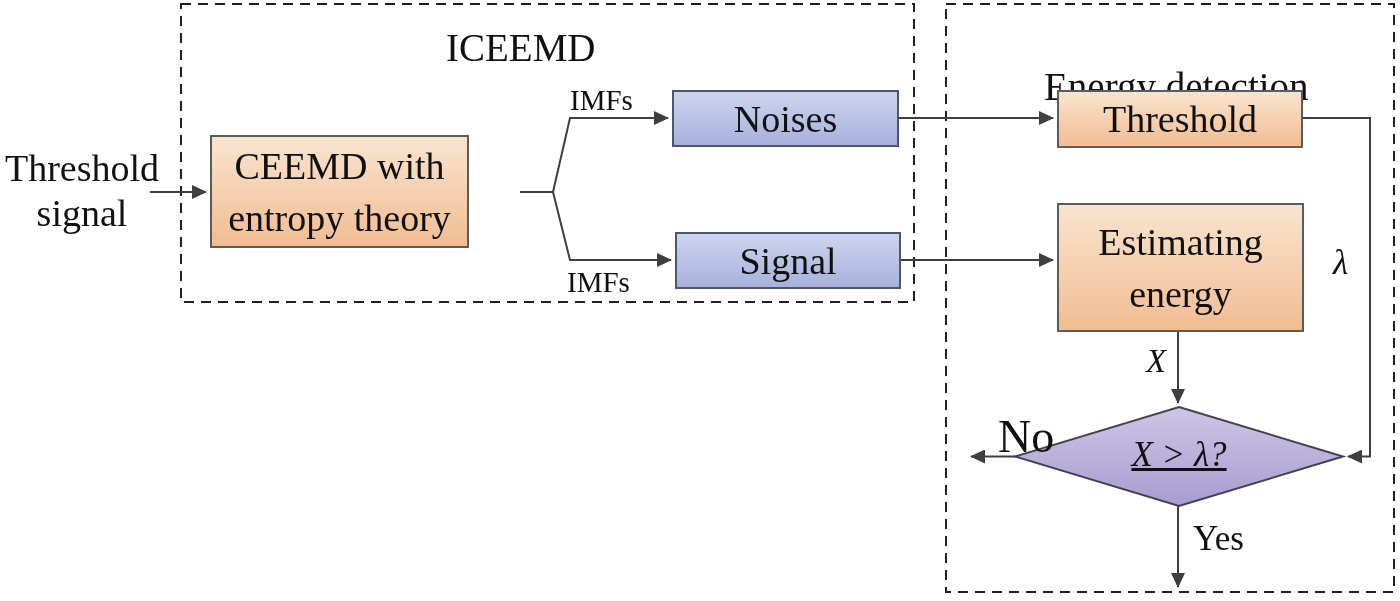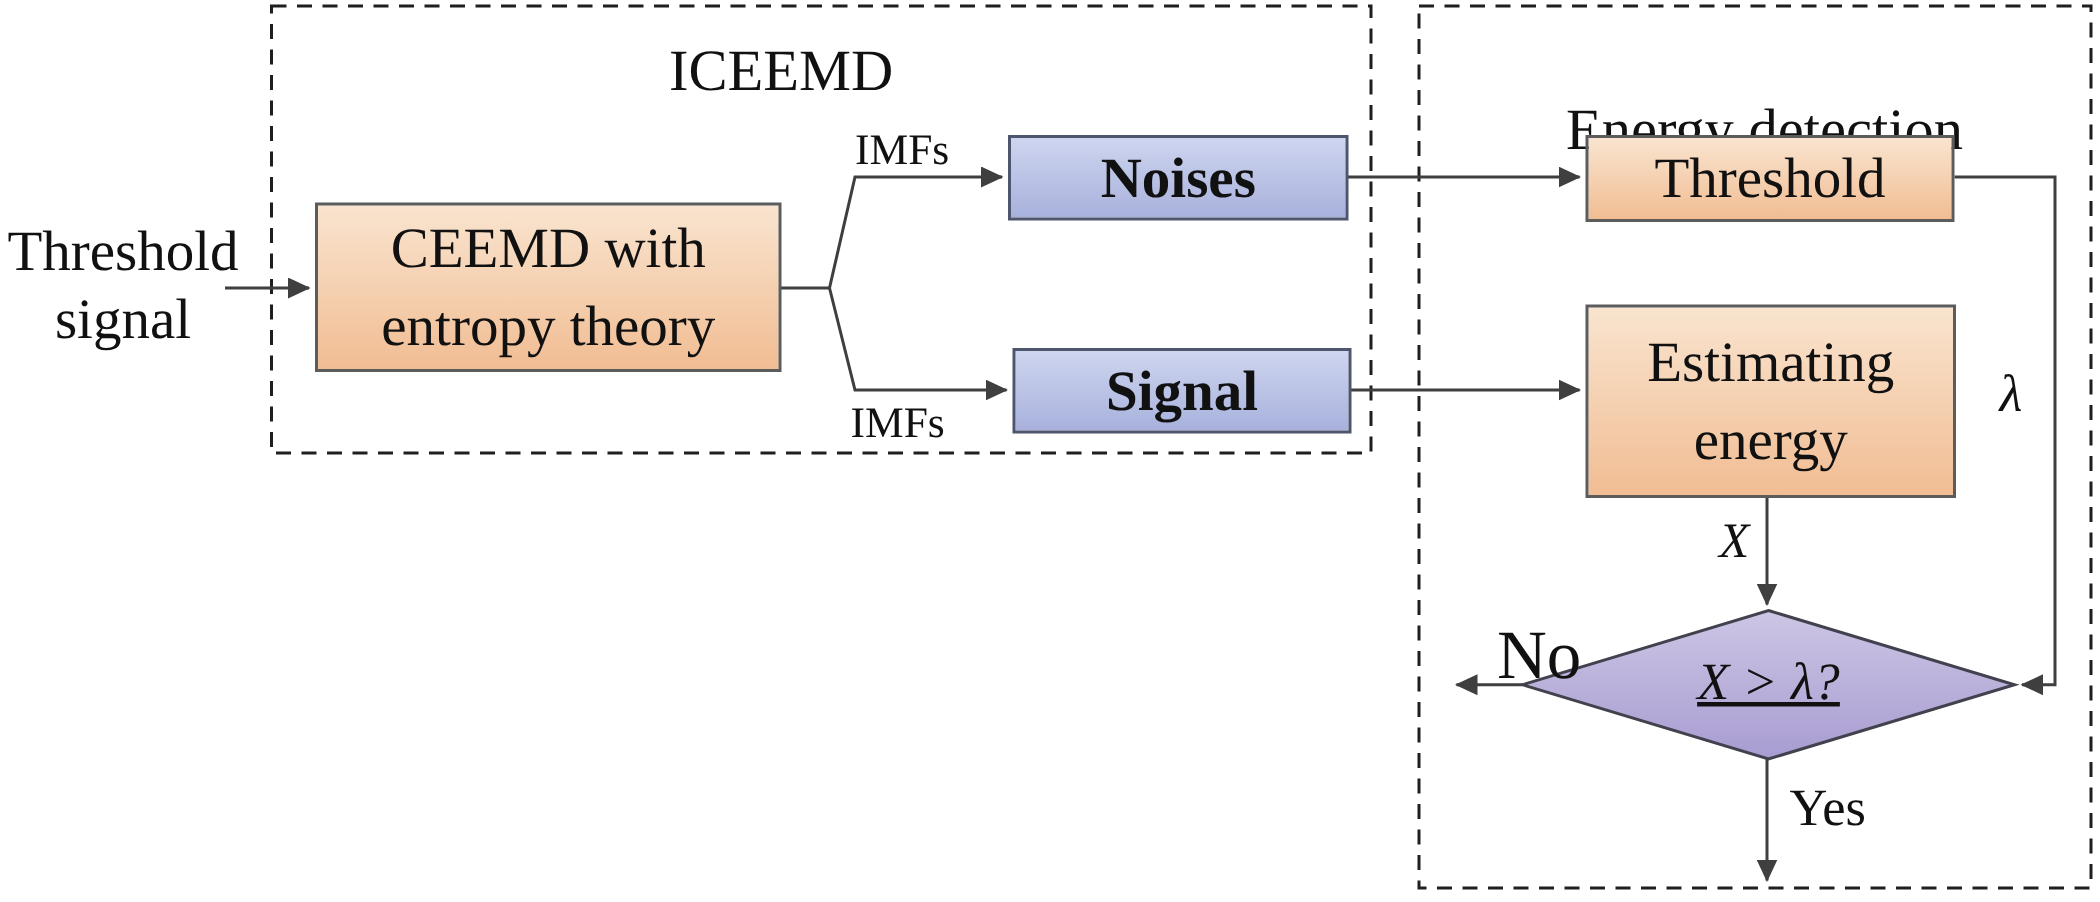--- a/index.html
+++ b/index.html
@@ -18,27 +18,27 @@
   #connectors{position:absolute;left:0;top:0;z-index:1;}
   .group-title{
     position:absolute; z-index:2; font-size:39px; white-space:nowrap; line-height:1;
   }
   .node{
     position:absolute; z-index:2; box-sizing:border-box;
     display:flex; flex-direction:column; align-items:center; justify-content:center;
     border:2px solid; text-align:center; font-size:38px; line-height:50px; white-space:nowrap;
   }
   .node.orange{background:linear-gradient(to bottom,var(--orange-top),var(--orange-bottom));border-color:var(--orange-border);}
-  .node.blue{background:linear-gradient(to bottom,var(--blue-top),var(--blue-bottom));border-color:var(--blue-border);font-weight:bold;}
+  .node.blue{background:linear-gradient(to bottom,var(--blue-top),var(--blue-bottom));border-color:var(--blue-border);}
   .node.twoline{line-height:52px;}
   .flow-label{position:absolute; z-index:2; line-height:1; white-space:nowrap;}
   #received-label{left:0px; top:146px; width:164px; text-align:center; font-size:38px; line-height:45px;}
   #iceemd-title{left:446px; top:28px;}
   #energy-title{left:1044px; top:28px;margin-top:39px;}
-  #node-ceemd{left:210px; top:135px; width:311px; height:113px;}
+  #node-ceemd{left:210px; top:135px; width:259px; height:113px;}
   #node-noises{left:672px; top:90px; width:227px; height:57px;}
   #node-signal{left:675px; top:232px; width:226px; height:57px;}
   #node-threshold{left:1057px; top:90px; width:246px; height:58px;align-items:center;}
   #node-estimating{left:1057px; top:203px; width:247px; height:129px;}
   #decision-label{left:1020px; top:437px; width:318px; text-align:center; font-style:italic; font-size:35px; z-index:3;text-decoration:underline;}
   #imfs-top{left:570px; top:86px; font-size:29px;}
   #imfs-bottom{left:567px; top:268px; font-size:29px;}
   #x-label{left:1146px; top:345px; font-size:33px; font-style:italic;}
   #lambda-label{left:1333px; top:245px; font-size:35px; font-style:italic;}
   #no-label{left:998px; top:414px; font-size:46px;}

